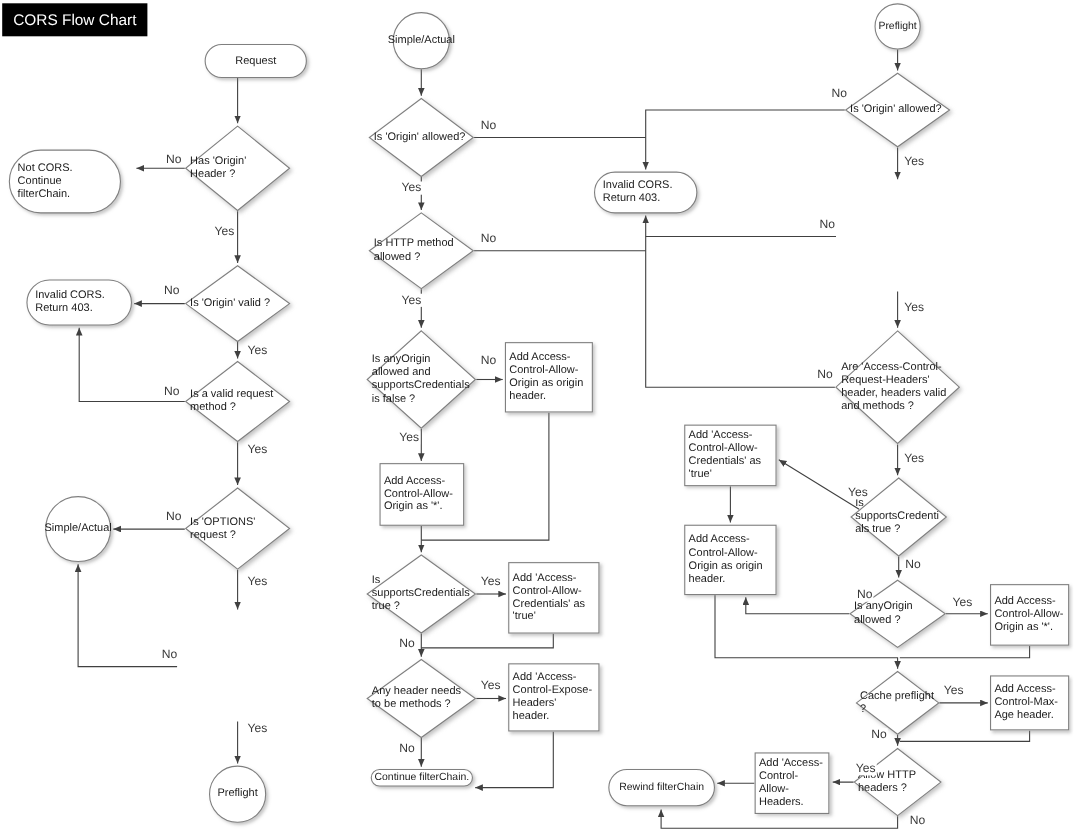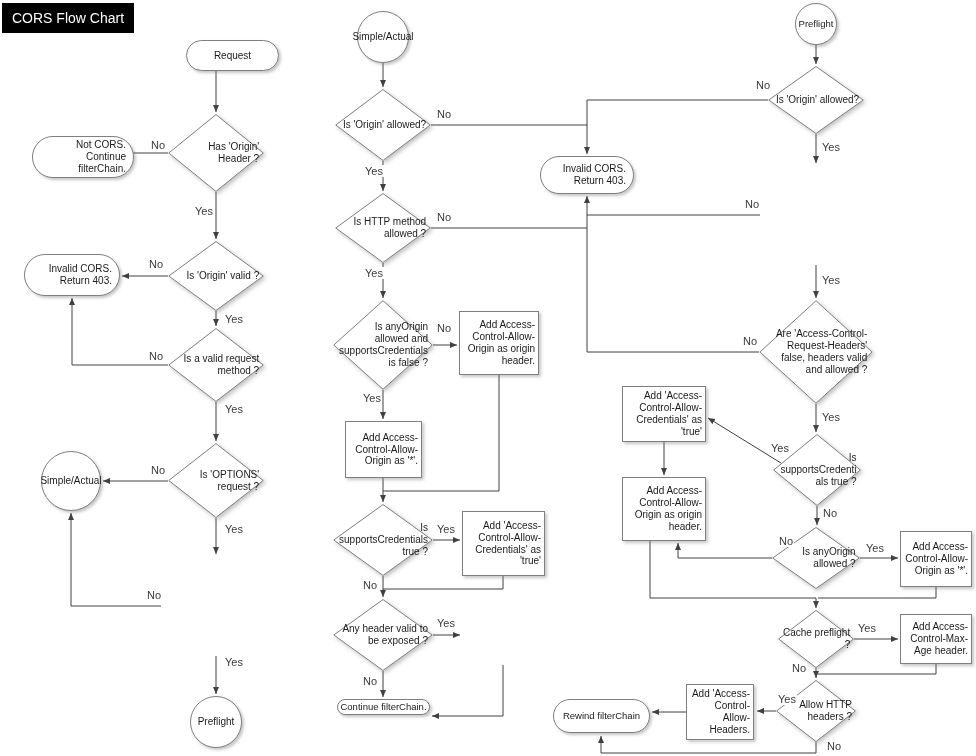--- a/index.html
+++ b/index.html
@@ -9,21 +9,21 @@
     font-family: Liberation Sans, sans-serif; color: #1a1a1a; overflow: hidden;
   }
   #edges { position: absolute; left: 0; top: 0; width: 976px; height: 756px; }
   #edges polyline { fill: none; stroke: #404040; stroke-width: 1; }
   .title {
     position: absolute; left: 2px; top: 3px; background: #000; color: #fff;
     font-size: 14px; padding: 7px 10px; z-index: 3;
   }
   .node {
     position: absolute; display: flex; align-items: center; justify-content: center;
-    text-align: right; font-size: 10px; line-height: 1.18; overflow-wrap: break-word;
+    text-align: left; font-size: 10px; line-height: 1.18; overflow-wrap: break-word;
     z-index: 2;
   }
   .rc { border: 1px solid #7f7f7f; background: #fff; box-shadow: 2px 2px 3px rgba(130,130,130,.45); padding: 2px 3px; }
   .st { border: 1px solid #7f7f7f; border-radius: 999px; background: #fff; box-shadow: 2px 2px 3px rgba(130,130,130,.45); padding: 2px 7px; }
   .ci { border: 1px solid #7f7f7f; border-radius: 50%; background: #fff; box-shadow: 2px 2px 3px rgba(130,130,130,.45); padding: 2px; }
   .nw { font-size: 9.5px; white-space: nowrap; }
   .dm { background: transparent; }
   .dm svg.shape { position: absolute; left: 0; top: 0; width: 100%; height: 100%; overflow: visible;
                   filter: drop-shadow(2px 2px 2px rgba(130,130,130,.5)); }
   .dm svg.shape polygon { fill: #fff; stroke: #7f7f7f; stroke-width: 1; vector-effect: non-scaling-stroke; }
@@ -94,21 +94,21 @@
 
   <div class="title">CORS Flow Chart</div>
 
   <div class="node st" style="left:186px;top:40px;width:93px;height:31px">Request</div>
   <div class="node dm" style="left:168px;top:114px;width:96px;height:78px">
     <svg class="shape" viewBox="0 0 100 100" preserveAspectRatio="none">
         <polygon points="50,0.8 99.2,50 50,99.2 0.8,50"></polygon>
       </svg>
     <span class="dtx">Has 'Origin' Header ?</span>
   </div>
-  <div class="node st" style="left:32px;top:136px;width:102px;height:42px">Not CORS. Continue filterChain.</div>
+  <div class="node st" style="left:8px;top:136px;width:102px;height:58px">Not CORS. Continue filterChain.</div>
   <div class="node dm" style="left:168px;top:241px;width:96px;height:70px">
     <svg class="shape" viewBox="0 0 100 100" preserveAspectRatio="none">
         <polygon points="50,0.8 99.2,50 50,99.2 0.8,50"></polygon>
       </svg>
     <span class="dtx">Is 'Origin' valid ?</span>
   </div>
   <div class="node st" style="left:24px;top:254px;width:96px;height:42px">Invalid CORS. Return 403.</div>
   <div class="node dm" style="left:168px;top:328px;width:96px;height:74px">
     <svg class="shape" viewBox="0 0 100 100" preserveAspectRatio="none">
         <polygon points="50,0.8 99.2,50 50,99.2 0.8,50"></polygon>
@@ -150,36 +150,37 @@
     <svg class="shape" viewBox="0 0 100 100" preserveAspectRatio="none">
         <polygon points="50,0.8 99.2,50 50,99.2 0.8,50"></polygon>
       </svg>
     <span class="dtx">Is supportsCredentials true ?</span>
   </div>
   <div class="node rc" style="left:462px;top:511px;width:83px;height:65px">Add 'Access-Control-Allow-Credentials' as 'true'</div>
   <div class="node dm" style="left:333px;top:599px;width:100px;height:72px">
     <svg class="shape" viewBox="0 0 100 100" preserveAspectRatio="none">
         <polygon points="50,0.8 99.2,50 50,99.2 0.8,50"></polygon>
       </svg>
-    <span class="dtx">Any header valid to be exposed ?</span>
-  </div>
+    <span class="dtx">Any header needs to be methods ?</span>
+  </div>
+  <div class="node rc" style="left:462px;top:603px;width:83px;height:62px">Add 'Access-Control-Expose-Headers' header.</div>
   <div class="node st nw" style="left:337px;top:699px;width:93px;height:16px">Continue filterChain.</div>
 
   <div class="node ci" style="left:795px;top:3px;width:42px;height:42px;font-size:9.5px">Preflight</div>
   <div class="node dm" style="left:768px;top:66px;width:96px;height:68px">
     <svg class="shape" viewBox="0 0 100 100" preserveAspectRatio="none">
         <polygon points="50,0.8 99.2,50 50,99.2 0.8,50"></polygon>
       </svg>
     <span class="dtx">Is 'Origin' allowed?</span>
   </div>
   <div class="node dm" style="left:759px;top:300px;width:114px;height:104px">
     <svg class="shape" viewBox="0 0 100 100" preserveAspectRatio="none">
         <polygon points="50,0.8 99.2,50 50,99.2 0.8,50"></polygon>
       </svg>
-    <span class="dtx">Are 'Access-Control-Request-Headers' false, headers valid and allowed ?</span>
+    <span class="dtx">Are 'Access-Control-Request-Headers' header, headers valid and methods ?</span>
   </div>
   <div class="node dm" style="left:773px;top:434px;width:88px;height:72px">
     <svg class="shape" viewBox="0 0 100 100" preserveAspectRatio="none">
         <polygon points="50,0.8 99.2,50 50,99.2 0.8,50"></polygon>
       </svg>
     <span class="dtx">Is supportsCredentials true ?</span>
   </div>
   <div class="node rc" style="left:622px;top:386px;width:84px;height:56px">Add 'Access-Control-Allow-Credentials' as 'true'</div>
   <div class="node rc" style="left:622px;top:477px;width:84px;height:64px">Add Access-Control-Allow-Origin as origin header.</div>
   <div class="node dm" style="left:772px;top:527px;width:88px;height:62px">

